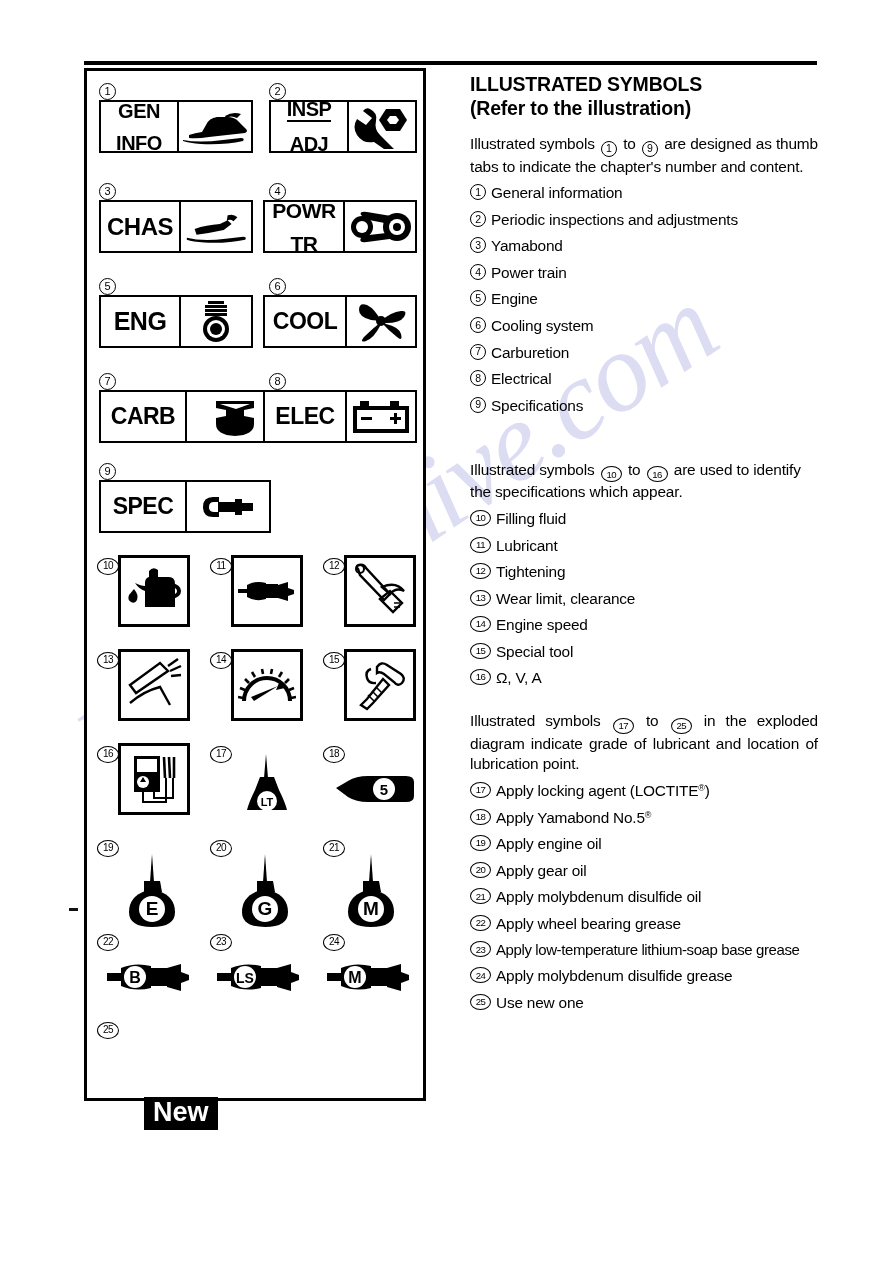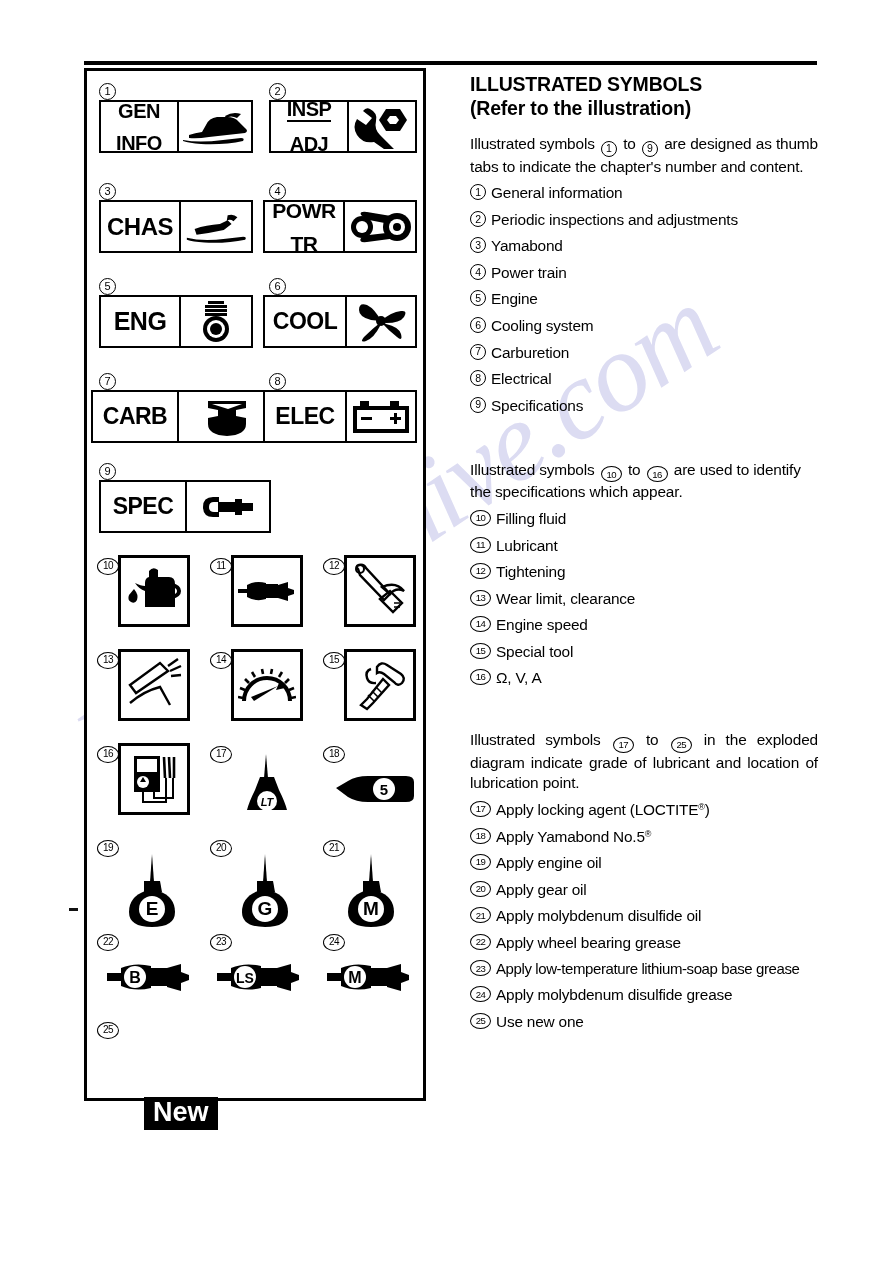--- a/index.html
+++ b/index.html
@@ -169,21 +169,21 @@
     margin-top:1px;
   }
   .circ.c-list{width:16px;height:16px;font-size:10.5px;}
   .circ.c-list.wide{width:21px;height:16px;font-size:9.6px;letter-spacing:-.6px;}
   .circ.inline{
     width:16px;height:16px;font-size:10.5px;
     vertical-align:-3px;margin:0 2px;
   }
   .circ.inline.wide{width:21px;height:16px;font-size:9.6px;letter-spacing:-.6px;}
   .gap-block{margin-top:44px;}
-  .gap-block2{margin-top:42px;}
+  .gap-block2{margin-top:23px;}
   sup.reg{font-size:9px;vertical-align:5px;}
 </style>
 </head>
 <body>
 
 <div id="watermark">
   <div class="wm-text">manualshive.com</div>
 </div>
 
 <div id="page">
@@ -297,21 +297,21 @@
           <path d="M26 23 Q34 32 42 38 Q48 43 46 35 Q44 28 31 25 Z" fill="#000"></path>
           <path d="M26 23 Q17 30 9 38 Q4 44 11 42 Q19 39 25 27 Z" fill="#000"></path>
           <circle cx="26" cy="22" r="5" fill="#000"></circle>
         </svg>
       </div>
     </div>
 
     <div class="num-tag" style="left:12px;top:300px;">
       <span class="circ c-panel">7</span>
     </div>
-    <div class="tab" style="left:4px;top:319px;width:186px;">
+    <div class="tab" style="left:12px;top:319px;width:186px;">
       <div class="tab-label" style="width:84px;font-size:23px;">
         <span>CARB</span>
       </div>
       <div class="tab-pic">
         <svg width="54" height="44" viewBox="0 0 54 44">
           <path d="M8 6 L46 6 L46 13 L36 15 L36 21 L46 23 L46 29 Q46 40 27 41 Q8 40 8 29 L8 23 L18 21 L18 15 L8 13 Z" fill="#000"></path>
           <path d="M12 9 L42 9 L28 14 Z" fill="#fff"></path>
         </svg>
       </div>
     </div>
@@ -445,21 +445,21 @@
         <path d="M19 29 L22 34 L16 34 Z" fill="#000"></path>
         <path d="M40 9 L41 30 M45 9 L46 30 M50 9 L50 30" stroke="#000" stroke-width="2.6" fill="none"></path>
         <path d="M19 44 L19 54 L42 54 L42 30" fill="none" stroke="#000" stroke-width="2"></path>
         <path d="M30 44 L30 50 L49 50 L49 30" fill="none" stroke="#000" stroke-width="2"></path>
       </svg>
     </div>
 
     <div class="num-tag" style="left:123px;top:672px;">
       <span class="circ c-panel wide">17</span>
     </div>
-    <div class="freepic" style="left:144px;top:680px;width:72px;height:66px;font-style:italic;">
+    <div class="freepic" style="left:144px;top:680px;width:72px;height:66px;">
       <svg width="64" height="64" viewBox="0 0 64 64">
         <path d="M31 2 L33 26 L29 26 Z" fill="#000"></path>
         <path d="M25 25 L39 25 L44 38 Q50 50 52 58 L12 58 Q14 50 20 38 Z" fill="#000"></path>
         <circle cx="32" cy="49" r="10" fill="#fff"></circle>
         <text x="32" y="53.5" font-family="Liberation Sans, sans-serif" font-size="11" font-weight="bold" text-anchor="middle" fill="#000">LT</text>
       </svg>
     </div>
 
     <div class="num-tag" style="left:236px;top:672px;">
       <span class="circ c-panel wide">18</span>

